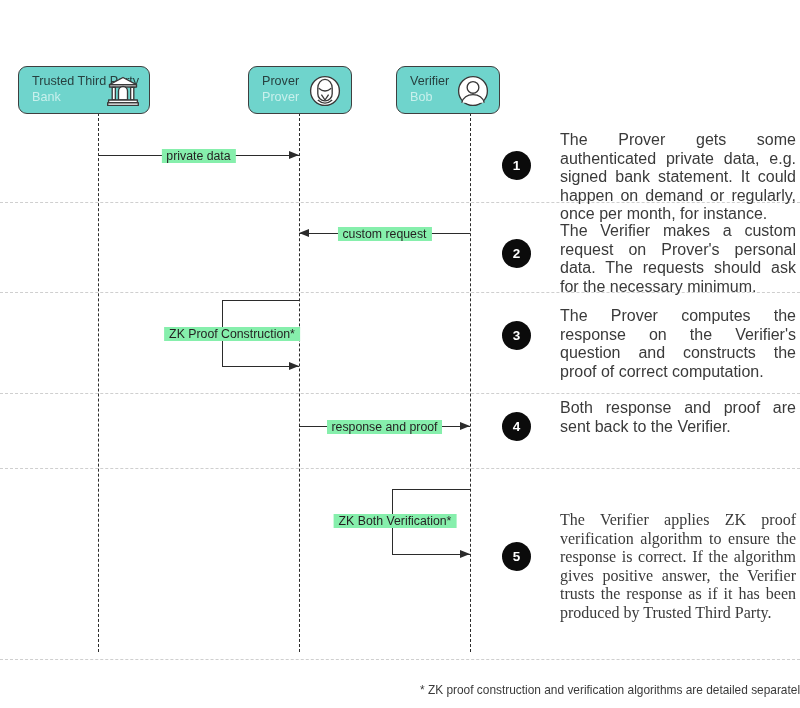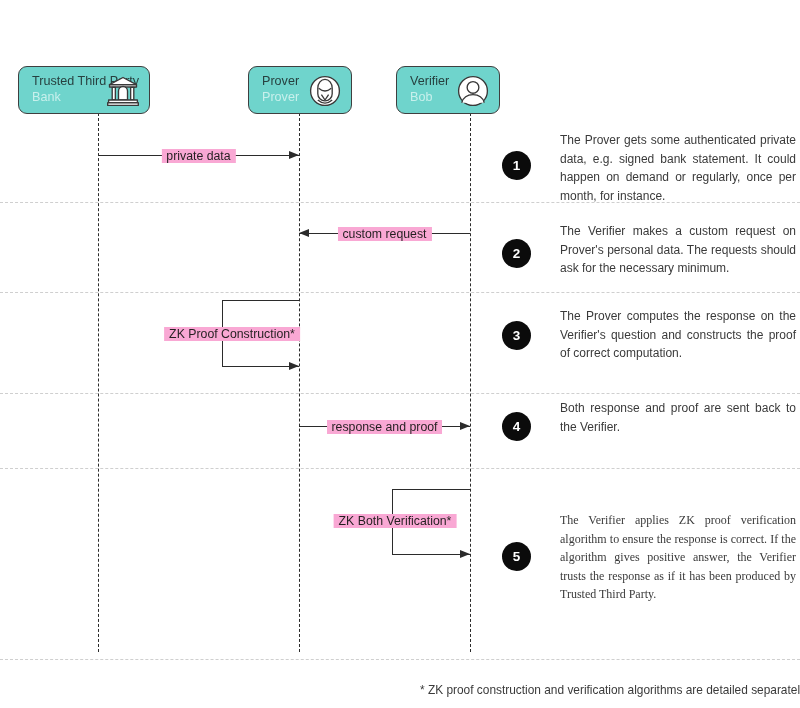--- a/index.html
+++ b/index.html
@@ -98,21 +98,21 @@
   }
   .msg-vert {
     position: absolute;
     width: 0;
     border-left: 1.3px solid #2b2b2b;
   }
   .msg-label {
     position: absolute;
     font-size: 12.3px;
     color: #231f20;
-    background: #f9a8d4;
+    background: #86efac;
     padding: 0 5px;
     white-space: nowrap;
     line-height: 14px;
     transform: translate(-50%, -50%);
   }
   .arrowhead {
     position: absolute;
     width: 0;
     height: 0;
   }
@@ -141,21 +141,21 @@
     align-items: center;
     justify-content: center;
     line-height: 1;
   }
 
   
   .step-desc {
     position: absolute;
     left: 560px;
     width: 236px;
-    font-size: 12px;
+    font-size: 16px;
     line-height: 18.6px;
     color: #3a3a3a;
     text-align: justify;
     text-justify: inter-word;
   }
 
   
   .footnote {
     position: absolute;
     left: 420px;

